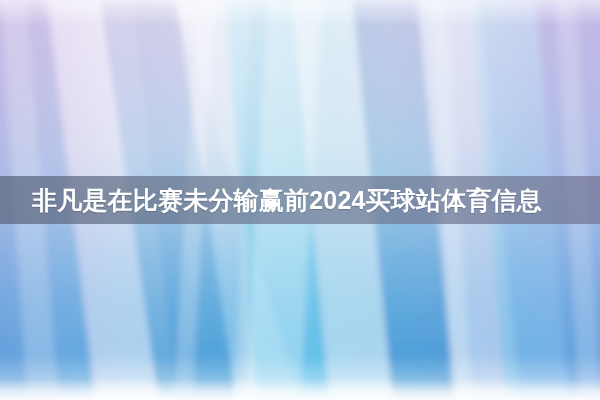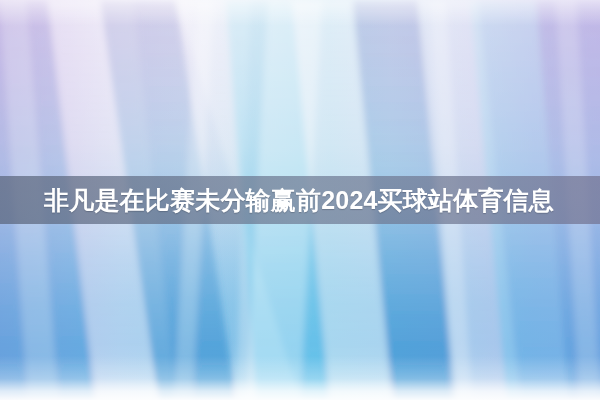--- a/index.html
+++ b/index.html
@@ -91,21 +91,21 @@
     height: 48px;
     background: linear-gradient(90deg,
       rgba(92,103,126,0.74) 0%,
       rgba(100,112,136,0.72) 25%,
       rgba(109,121,146,0.70) 50%,
       rgba(112,120,146,0.72) 75%,
       rgba(116,117,148,0.74) 100%);
     display: flex;
     align-items: center;
     box-sizing: border-box;
-    padding-left: 44px;
+    padding-left: 32px;
   }
 
   .caption-text {
     color: #ffffff;
     font-family: "Liberation Sans", "DejaVu Sans", sans-serif;
     font-weight: 700;
     font-size: 25px;
     line-height: 1;
     letter-spacing: 0.2px;
     white-space: nowrap;

